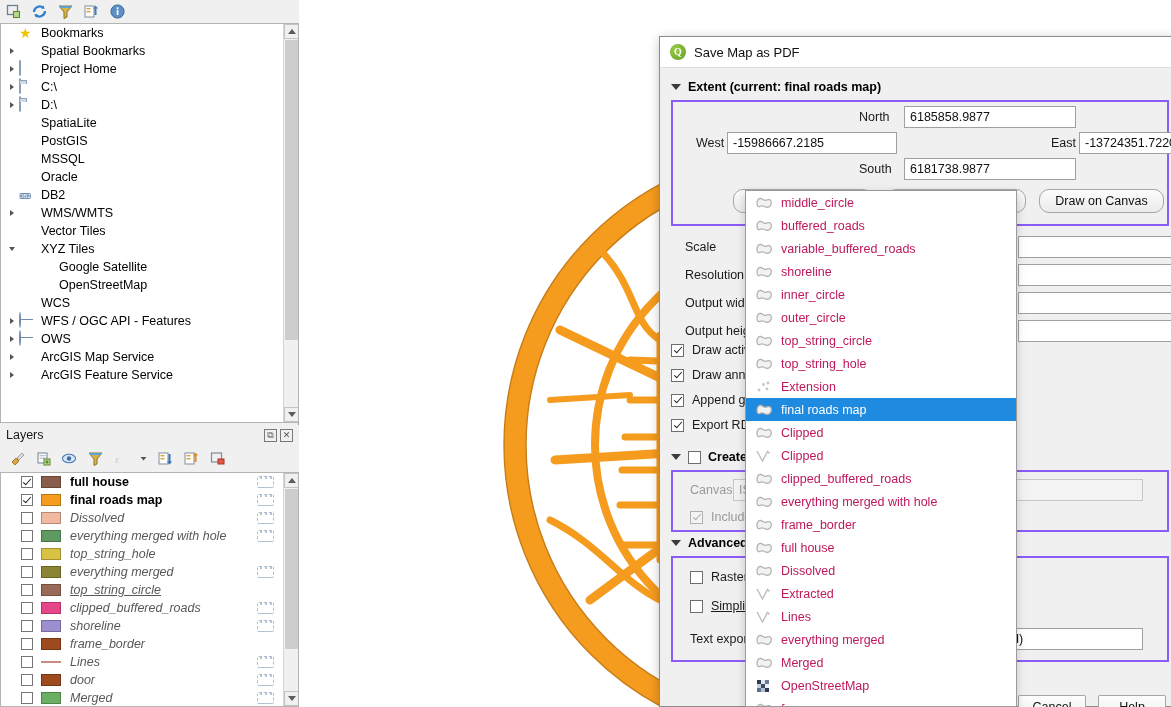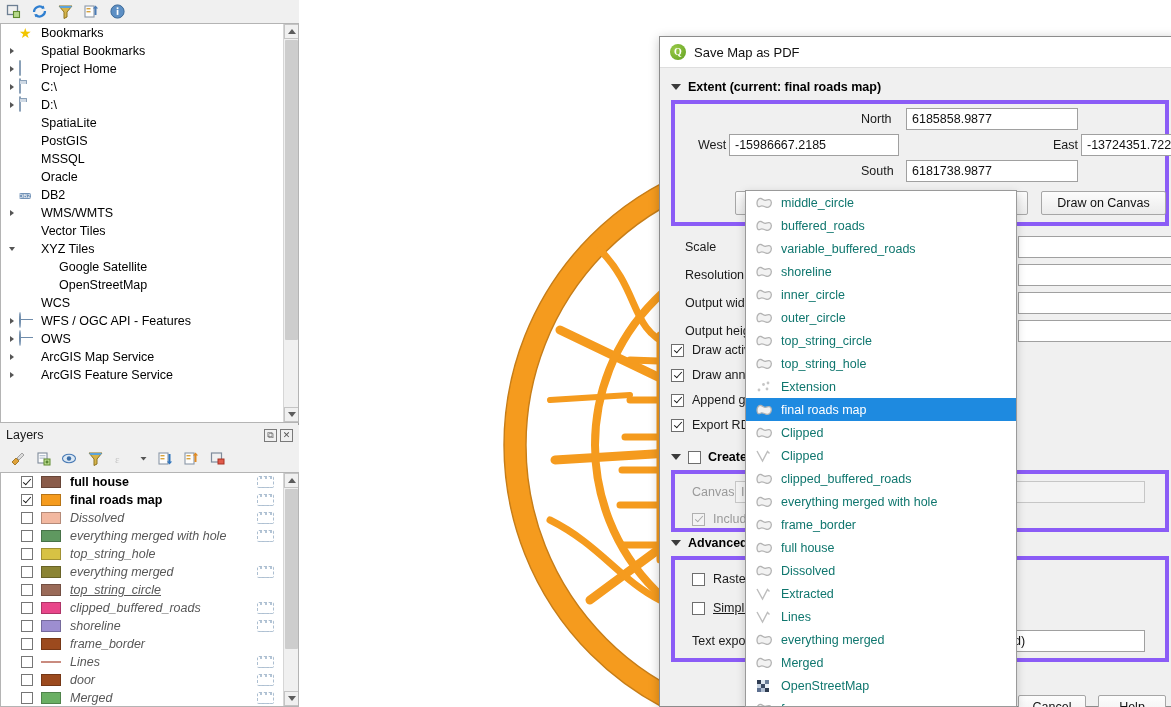--- a/index.html
+++ b/index.html
@@ -169,51 +169,51 @@
     color:#fff;font-size:10px;font-weight:bold;text-align:center;line-height:16px;
     font-family:"Liberation Serif",serif;}
   #dialog-title { font-size:13px; color:#111; }
 
   .group { position:absolute; }
   .group-head {
     display:flex; align-items:center; gap:7px; font-weight:bold; font-size:12.5px; color:#000;
   }
   .tri-down { width:0;height:0;border-top:6px solid #3b3b3b;border-left:5px solid transparent;border-right:5px solid transparent; }
   .group-box {
-    border:4px solid #8b5cf6; background:#f0f0f0;
+    border:2px solid #8b5cf6; background:#f0f0f0;
   }
 
   .field-label { font-size:12.5px; color:#1a1a1a; }
   .txtinput {
     background:#ffffff; border:1px solid #a0a0a0; height:22px;
     font-size:12.5px; line-height:20px; padding-left:5px; color:#111;
     white-space:nowrap; overflow:hidden;
   }
   .btn {
     background:linear-gradient(#fcfcfc,#ebebeb); border:1px solid #a6a6a6;
-    border-radius:2px; height:24px; font-size:12.5px; color:#111;
+    border-radius:10px; height:24px; font-size:12.5px; color:#111;
     display:flex; align-items:center; justify-content:center; padding:0 10px;
   }
   .cbx { width:13px;height:13px;border:1px solid #6e6e6e;background:#fff;display:inline-flex;align-items:center;justify-content:center;vertical-align:-2px; }
   .cbx.checked::after{content:"";width:3px;height:7px;border:solid #1a1a1a;border-width:0 1.7px 1.7px 0;transform:rotate(42deg);margin-bottom:2px;}
   .cbx.dis{border-color:#b0b0b0;background:#f3f3f3;}
   .cbx.dis.checked::after{border-color:#a8a8a8;}
   .row-check{display:flex;align-items:center;gap:8px;font-size:12.5px;color:#1a1a1a;}
   .dim{color:#9a9a9a;}
 
   
   #dropdown {
     position:absolute; left:745px; top:190px; width:272px; height:517px;
     background:#ffffff; border:1px solid #9a9a9a; overflow:hidden;
     box-shadow:0 3px 9px rgba(0,0,0,.18);
     z-index:50;
   }
   .dd-item {
     height:23px; display:flex; align-items:center; padding-left:9px;
-    font-size:12.5px; color:#0f766e; white-space:nowrap;
+    font-size:12.5px; color:#be185d; white-space:nowrap;
   }
   .dd-item.sel { background:#1e8ae0; color:#ffffff; }
   .dd-icon { width:18px;height:14px;flex:0 0 18px;margin-right:8px;position:relative; }
   
   .ic-poly{ }
   .ic-poly svg{display:block;}
   .ic-line svg{display:block;}
   .ic-pt svg{display:block;}
 
   

